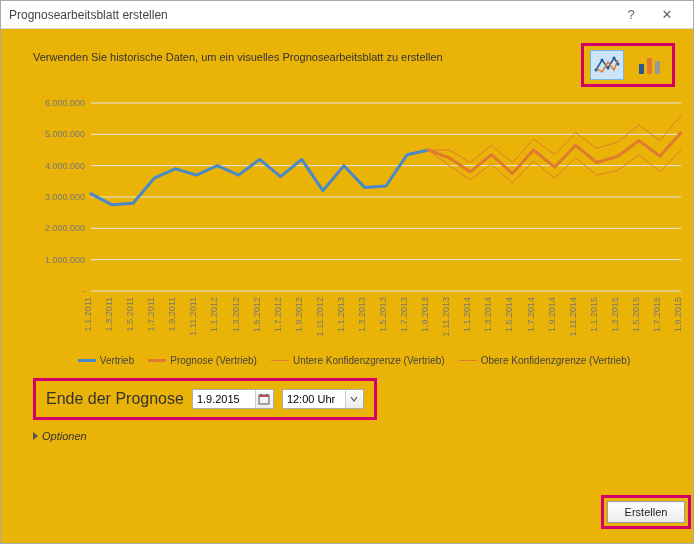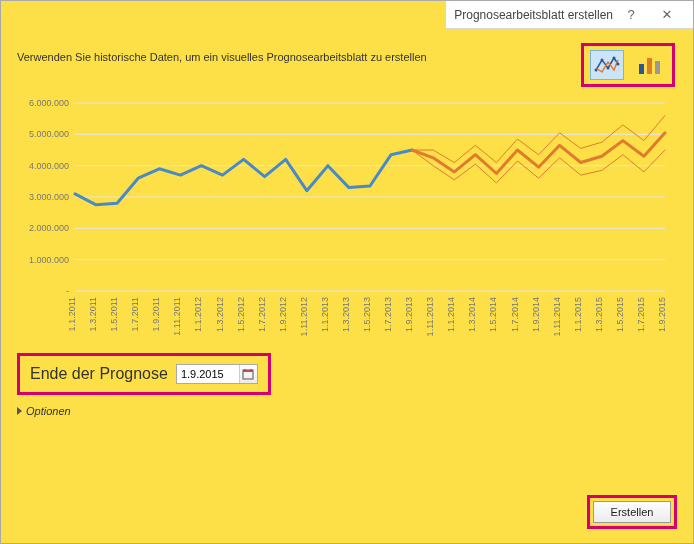--- a/index.html
+++ b/index.html
@@ -8,22 +8,21 @@
     font-family: "Segoe UI", Tahoma, sans-serif;
     font-size: 11px;
     background: #fff;
     width: 694px; height: 544px;
     overflow: hidden;
   }
   .dialog {
     width: 694px; height: 544px;
     border: 1px solid #aaa;
     display: flex; flex-direction: column;
-    background: #fde047;
-    align-items: flex-end;
+    background: #eab308;
   }
   .titlebar {
     height: 28px;
     background: #fff;
     border-bottom: 1px solid #d9d9d9;
     display: flex; align-items: center;
     padding: 0 8px;
     font-size: 12px;
     color: #444;
   }
@@ -104,21 +103,21 @@
     display: flex; align-items: center; gap: 4px; font-style: italic;
   }
   .triangle {
     width: 0; height: 0;
     border-top: 4px solid transparent;
     border-bottom: 4px solid transparent;
     border-left: 5px solid #555;
   }
   .footer {
     display: flex; justify-content: flex-end; gap: 8px;
-    padding: 10px 16px 14px 16px;
+    padding: 10px 2px 14px 16px;
     align-items: center;
   }
   .btn {
     min-width: 78px; height: 22px;
     background: linear-gradient(#fdfdfd,#ececec);
     border: 1px solid #999;
     font-size: 11px; color: #222;
     display: flex; align-items: center; justify-content: center;
   }
   .btn-highlight {
@@ -214,34 +213,60 @@
         <text x="0" y="0" class="tick-text" transform="translate(584.7857142857143,204) rotate(-90)" text-anchor="end">1.3.2015</text>
         <text x="0" y="0" class="tick-text" transform="translate(605.8571428571429,204) rotate(-90)" text-anchor="end">1.5.2015</text>
         <text x="0" y="0" class="tick-text" transform="translate(626.9285714285714,204) rotate(-90)" text-anchor="end">1.7.2015</text>
         <text x="0" y="0" class="tick-text" transform="translate(648,204) rotate(-90)" text-anchor="end">1.9.2015</text>
         <path d="M58.0,100.9 L79.1,111.8 L100.1,110.3 L121.2,85.2 L142.3,75.8 L163.4,82.1 L184.4,72.7 L205.5,82.1 L226.6,66.4 L247.6,83.6 L268.7,66.4 L289.8,97.7 L310.9,72.7 L331.9,94.6 L353.0,93.0 L374.1,61.7 L395.1,57.0 " fill="none" stroke="#4a89c8" stroke-width="3" stroke-linejoin="round" stroke-linecap="round"></path>
         <path d="M395.1,57.0 L416.2,64.8 L437.3,78.9 L458.4,61.7 L479.4,80.5 L500.5,57.0 L521.6,74.2 L542.6,52.3 L563.7,69.5 L584.8,63.3 L605.9,47.6 L626.9,63.3 L648.0,39.8 " fill="none" stroke="#e07b2e" stroke-width="3" stroke-linejoin="round" stroke-linecap="round"></path>
         <path d="M395.1,57.0 L416.2,72.7 L437.3,86.8 L458.4,71.1 L479.4,89.9 L500.5,68.0 L521.6,85.2 L542.6,64.8 L563.7,82.1 L584.8,77.4 L605.9,61.7 L626.9,78.9 L648.0,57.0 " fill="none" stroke="#e07b2e" stroke-width="1" stroke-linejoin="round" stroke-linecap="round"></path>
         <path d="M395.1,57.0 L416.2,57.0 L437.3,69.5 L458.4,52.3 L479.4,69.5 L500.5,46.0 L521.6,61.7 L542.6,39.8 L563.7,55.4 L584.8,49.2 L605.9,31.9 L626.9,47.6 L648.0,22.5 " fill="none" stroke="#e07b2e" stroke-width="1" stroke-linejoin="round" stroke-linecap="round"></path>
       </svg>
 
+    <div class="legend" id="legend">
+        <div class="legend-item">
+          <div class="legend-swatch" style="border-top-color: rgb(74, 137, 200); border-top-width: 3px;"></div>
+          <span>Vertrieb</span>
+        </div>
+        <div class="legend-item">
+          <div class="legend-swatch" style="border-top-color: rgb(224, 123, 46); border-top-width: 3px;"></div>
+          <span>Prognose (Vertrieb)</span>
+        </div>
+        <div class="legend-item">
+          <div class="legend-swatch" style="border-top-color: rgb(224, 123, 46); border-top-width: 1px;"></div>
+          <span>Untere Konfidenzgrenze (Vertrieb)</span>
+        </div>
+        <div class="legend-item">
+          <div class="legend-swatch" style="border-top-color: rgb(224, 123, 46); border-top-width: 1px;"></div>
+          <span>Obere Konfidenzgrenze (Vertrieb)</span>
+        </div>
+      </div>
 
     <div class="form-row">
       <span class="label">Ende der Prognose</span>
       <div class="field">
         <input value="1.9.2015" style="">
         <div class="btn-icon">
           <svg width="12" height="12">
             <rect x="1" y="2" width="10" height="9" fill="none" stroke="#555"></rect>
             <rect x="1" y="2" width="10" height="2" fill="#c0504d"></rect>
             <line x1="3" y1="1" x2="3" y2="3" stroke="#555"></line>
               <line x1="9" y1="1" x2="9" y2="3" stroke="#555"></line>
           </svg>
         </div>
       </div>
+      <div class="field">
+        <input value="12:00 Uhr" style="">
+        <div class="btn-icon">
+          <svg width="10" height="10">
+            <polyline points="2,3 5,7 8,3" fill="none" stroke="#555" stroke-width="1.2"></polyline>
+          </svg>
+        </div>
+      </div>
     </div>
 
     <div class="options-row">
       <div class="triangle"></div>
       <span>Optionen</span>
     </div>
 
   </div>
 
   <div class="footer">

